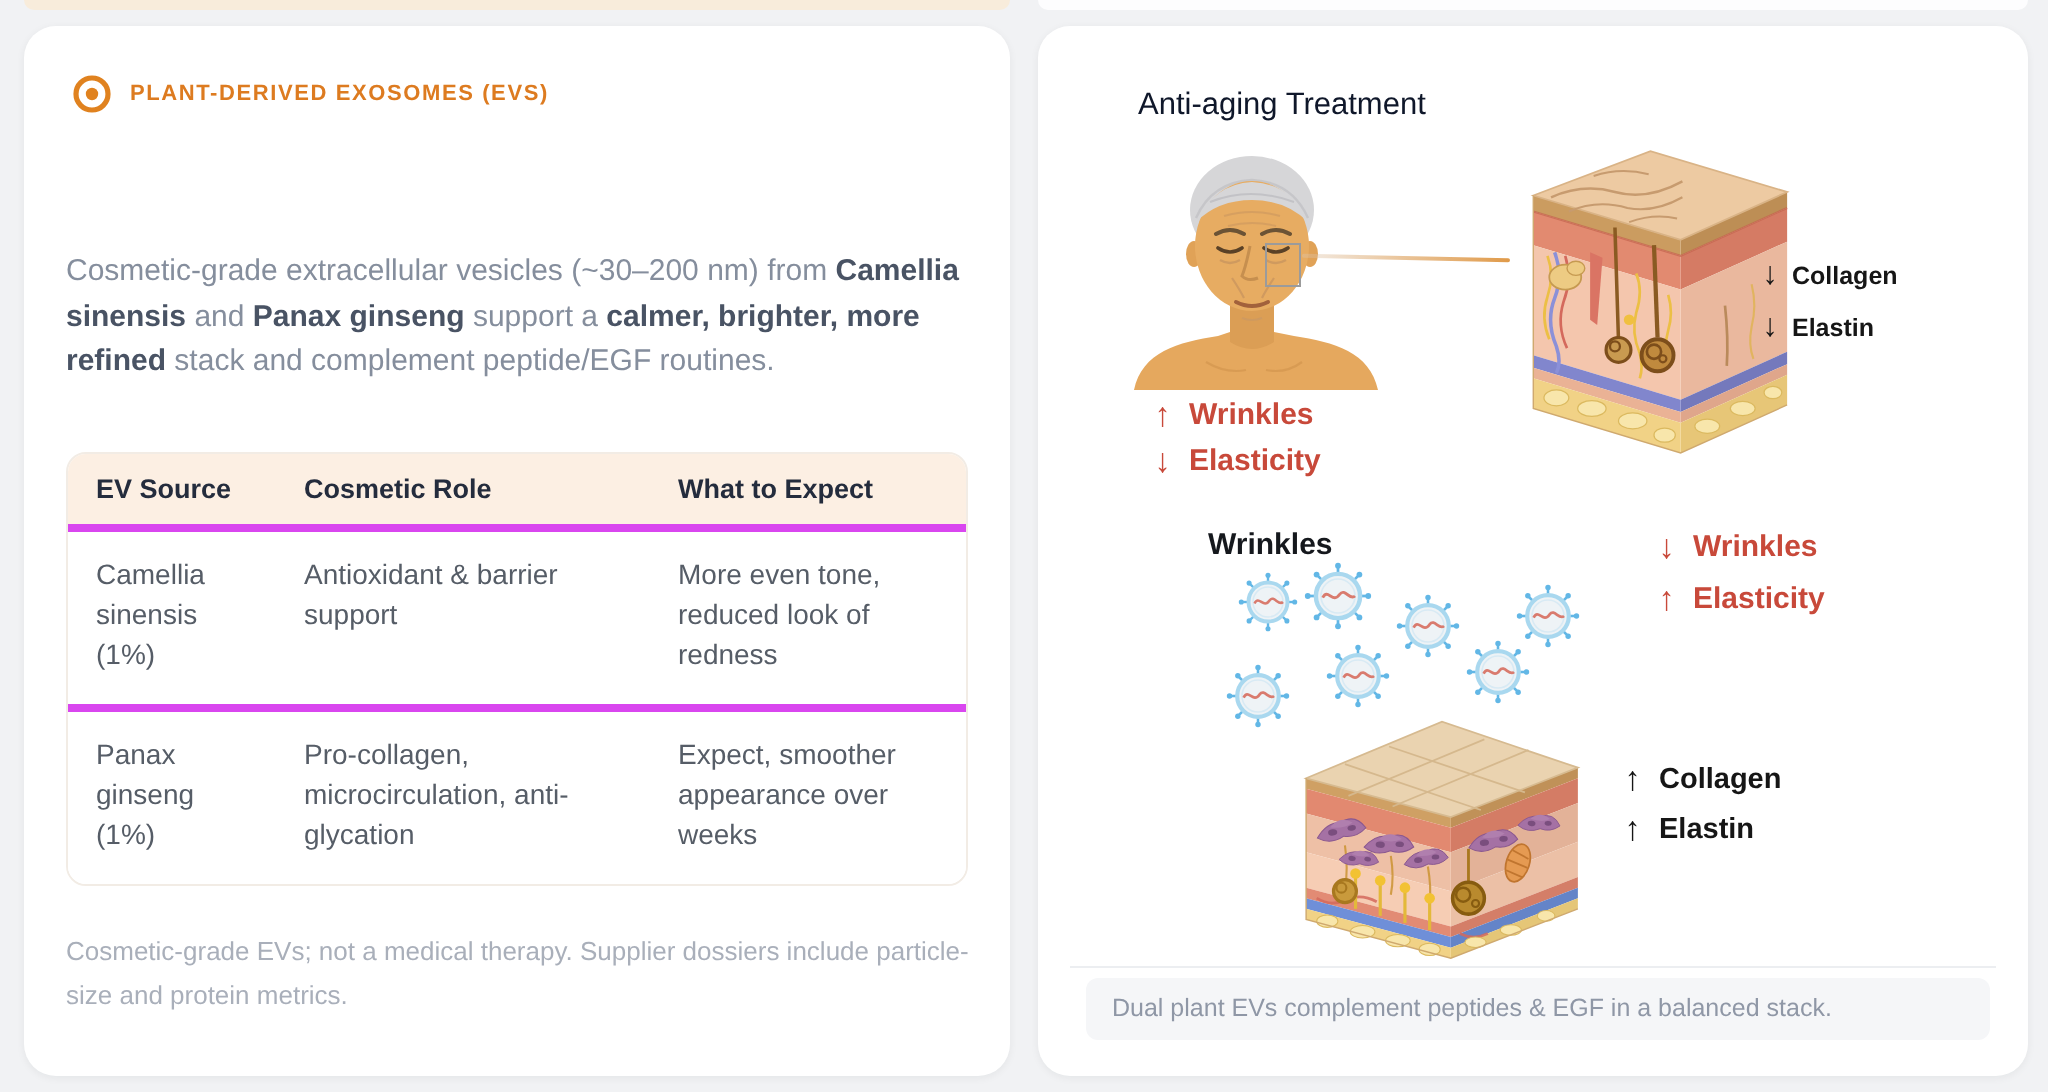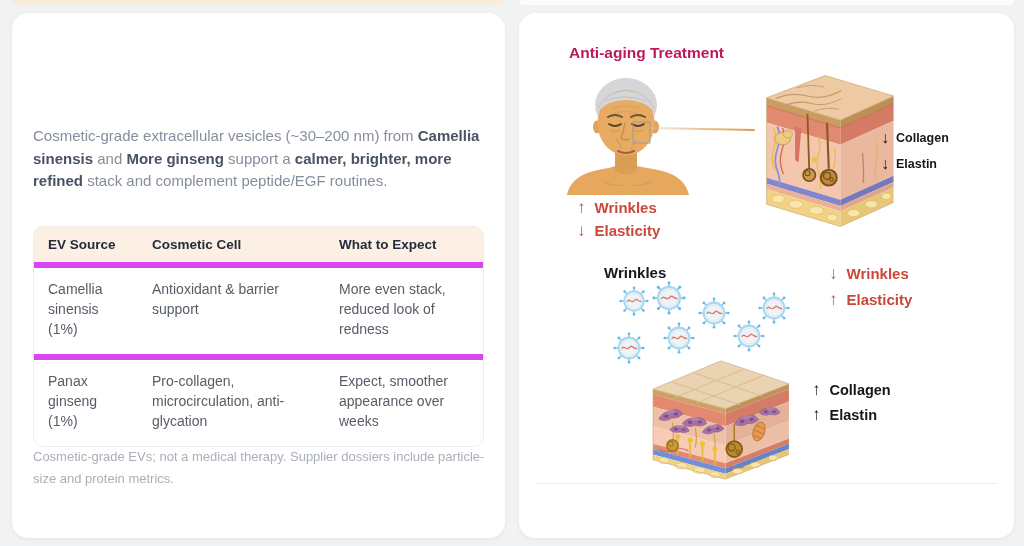--- a/index.html
+++ b/index.html
@@ -26,28 +26,28 @@
            font-size:26px; line-height:30px; color:#333947; }
   .desc { position:absolute; left:21px; top:112px; width:452px;
           font-size:15px; line-height:22.5px; color:#858e9d; }
   .desc b { color:#495364; }
   .table-wrap { position:absolute; left:21px; top:213px; width:451px;
                 border:1px solid #f2ece5; border-radius:10px; overflow:hidden; }
   table { width:100%; border-collapse:separate; border-spacing:0; }
   th { background:#fcefe3; text-align:left; font-size:13.5px; color:#242c3d;
        padding:10px 10px 10px 14px; font-weight:bold; }
   td { padding:11px 14px 15px 14px; color:#565d67; line-height:20px;
-       font-size:14px; vertical-align:top; border-top:6px solid #d946ef; background:#fff; }
+       font-size:14px; vertical-align:top; border-top:4px solid #d946ef; background:#fff; }
   .c1 { width:104px; } .c2 { width:187px; }
-  .footnote { position:absolute; left:21px; top:433px; width:460px;
+  .footnote { position:absolute; left:21px; top:452px; width:460px;
               font-size:13px; line-height:22px; color:#a9afba; }
 
   
   .r-heading { position:absolute; left:50px; top:31px; font-size:15.5px;
-               font-weight:bold; color:#be185d; }
+               font-weight:normal; color:#0f172a; }
   .exo-heading { position:absolute; left:85px; top:251px; font-size:15px;
                  font-weight:bold; color:#15181d; }
   .abs { position:absolute; }
   .lab { position:absolute; display:flex; align-items:center; gap:9px; font-weight:bold; }
   .lab .ar { font-size:17px; line-height:1; transform:scaleX(.95); }
   .lab.red { color:#c8493a; font-size:15px; }
   .lab.blk { color:#161616; }
   .lab.small { font-size:12.5px; gap:7px; }
   .lab.small .ar { font-size:16px; }
   .lab.mid { font-size:14.5px; }
@@ -60,40 +60,47 @@
              line-height:31px; padding-left:13px; }
 </style>
 </head>
 <body>
 
 <div class="top-strip" id="strip-left"></div>
 <div class="top-strip" id="strip-right"></div>
 
 <div class="card" id="left-card">
 
+  <div class="badge">
+    <svg width="20" height="20" viewBox="0 0 20 20">
+      <circle cx="10" cy="10" r="8" fill="none" stroke="#e0821f" stroke-width="2.6"></circle>
+      <circle cx="10" cy="10" r="3.1" fill="#e0821f"></circle>
+    </svg>
+    <span class="badge-label">PLANT-DERIVED EXOSOMES (EVS)</span>
+  </div>
 
 
   <p class="desc" style="margin:0;">
-    <span>Cosmetic-grade extracellular vesicles (~30–200 nm) from </span><b>Camellia sinensis</b><span> and </span><b>More ginseng</b><span> support a </span><b>calmer, brighter, more refined</b><span> stack and complement peptide/EGF routines.</span>
+    <span>Cosmetic-grade extracellular vesicles (~30–200 nm) from </span><b>Camellia sinensis</b><span> and </span><b>Panax ginseng</b><span> support a </span><b>calmer, brighter, more refined</b><span> stack and complement peptide/EGF routines.</span>
   </p>
 
   <div class="table-wrap">
     <table>
       <thead>
         <tr>
           <th class="c1">EV Source</th>
-          <th class="c2">Cosmetic Cell</th>
+          <th class="c2">Cosmetic Role</th>
           <th>What to Expect</th>
         </tr>
       </thead>
       <tbody>
         <tr>
           <td>Camellia sinensis (1%)</td>
           <td>Antioxidant &amp; barrier support</td>
-          <td>More even stack, reduced look of redness</td>
+          <td>More even tone, reduced look of redness</td>
         </tr>
         <tr>
           <td>Panax ginseng (1%)</td>
           <td>Pro-collagen, microcirculation, anti-glycation</td>
           <td>Expect, smoother appearance over weeks</td>
         </tr>
       </tbody>
     </table>
   </div>
 
@@ -302,13 +309,14 @@
   <div class="lab blk mid" style="left:293px; top:368px;">
     <span class="ar">↑</span>
     <span>Collagen</span>
   </div>
   <div class="lab blk mid" style="left:293px; top:393px;">
     <span class="ar">↑</span>
     <span>Elastin</span>
   </div>
 
   <div class="divider"></div>
+  <div class="caption">Dual plant EVs complement peptides &amp; EGF in a balanced stack.</div>
 </div>
 
 </body></html>

